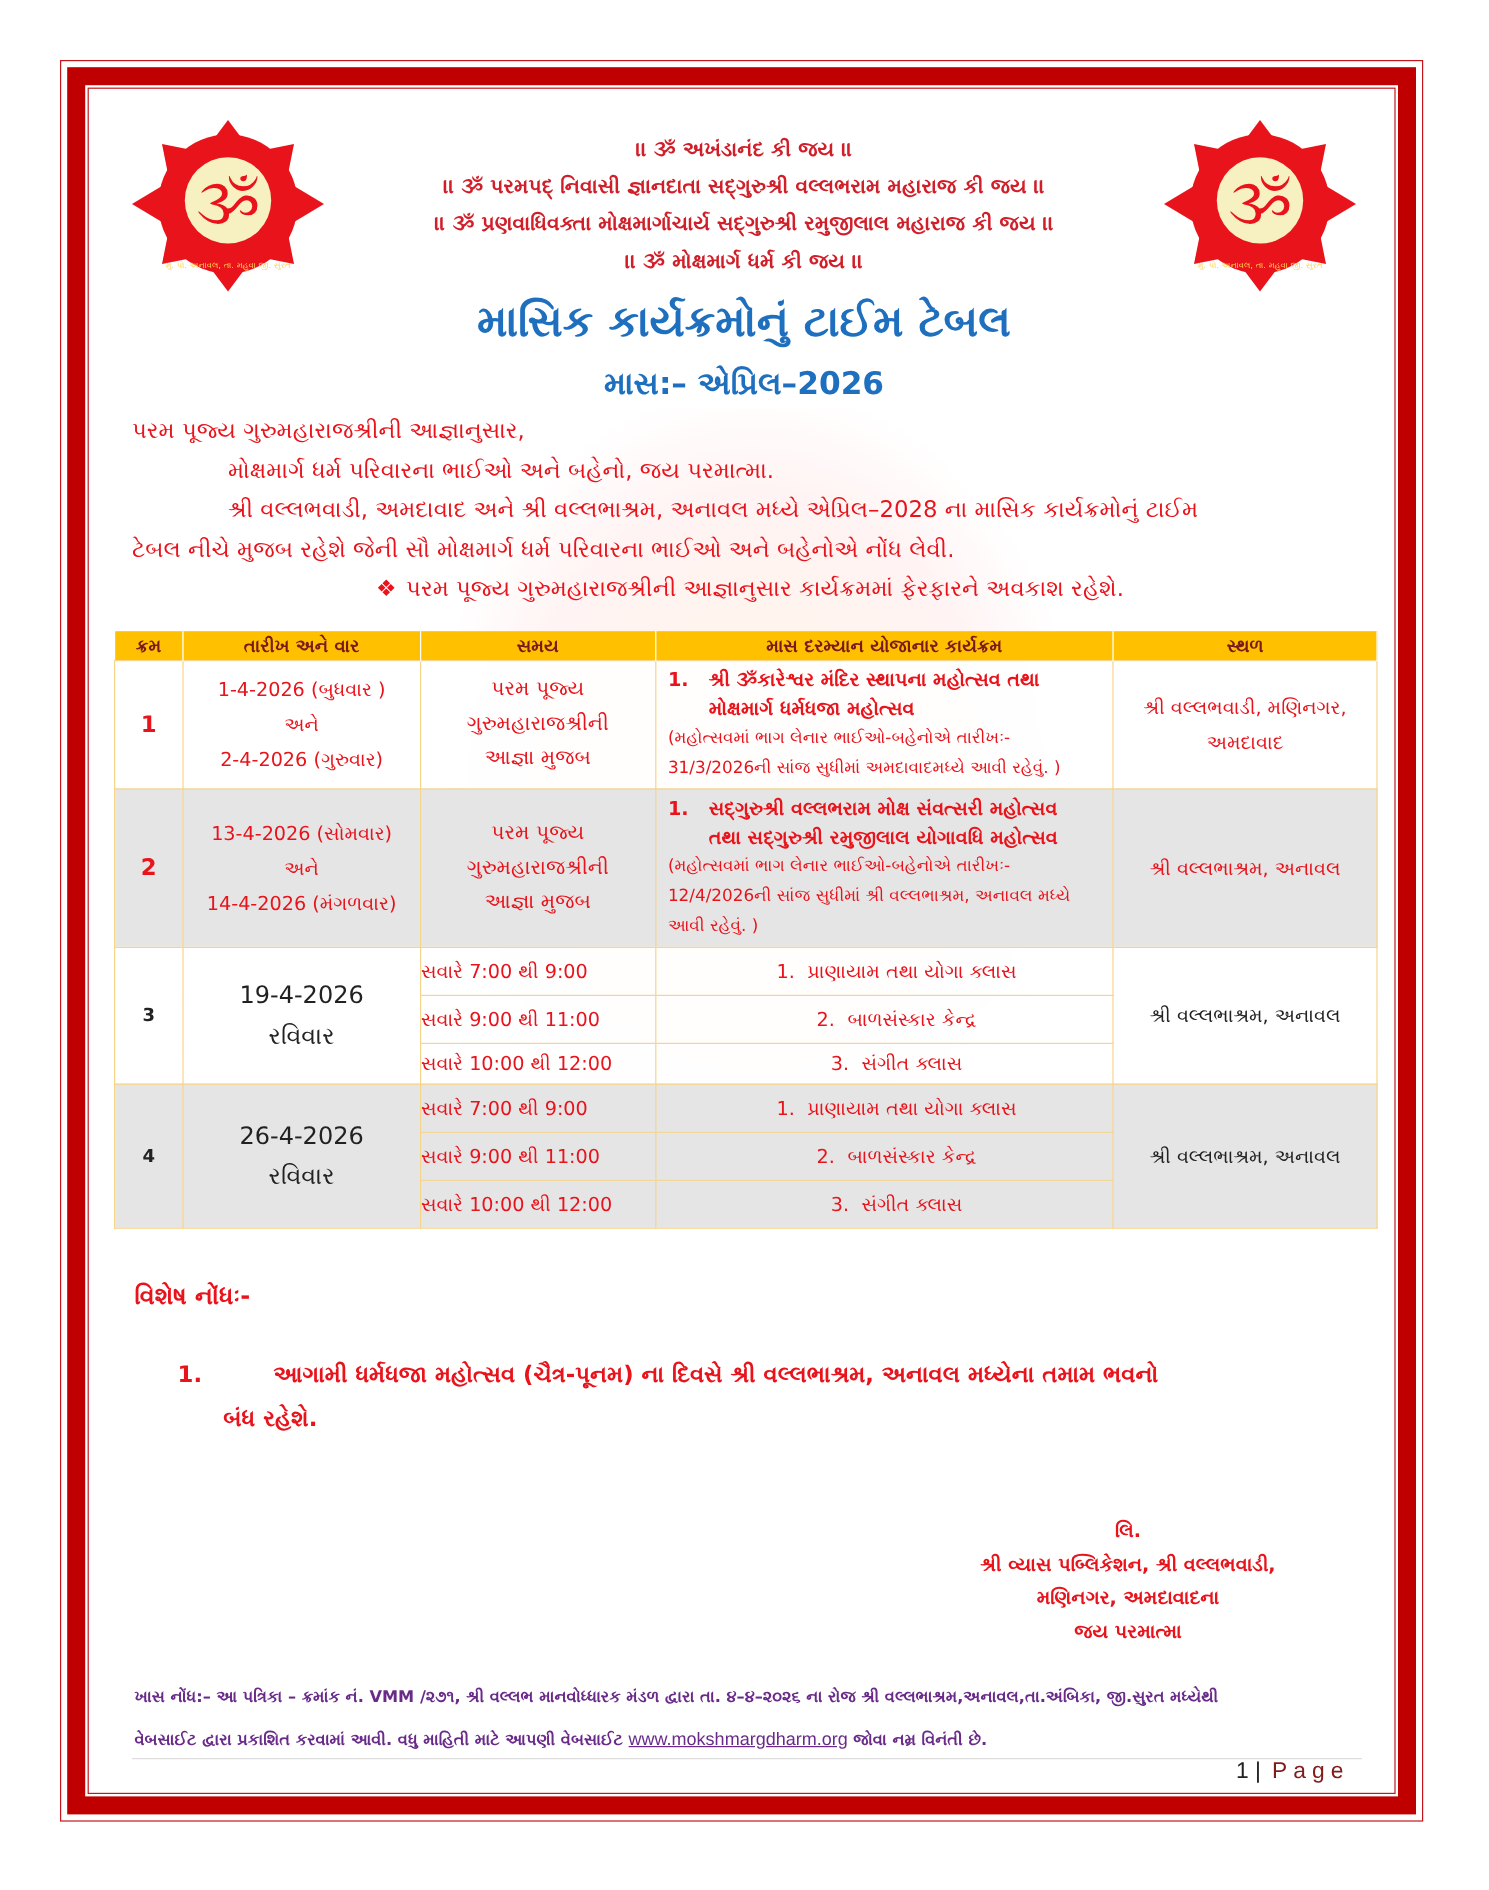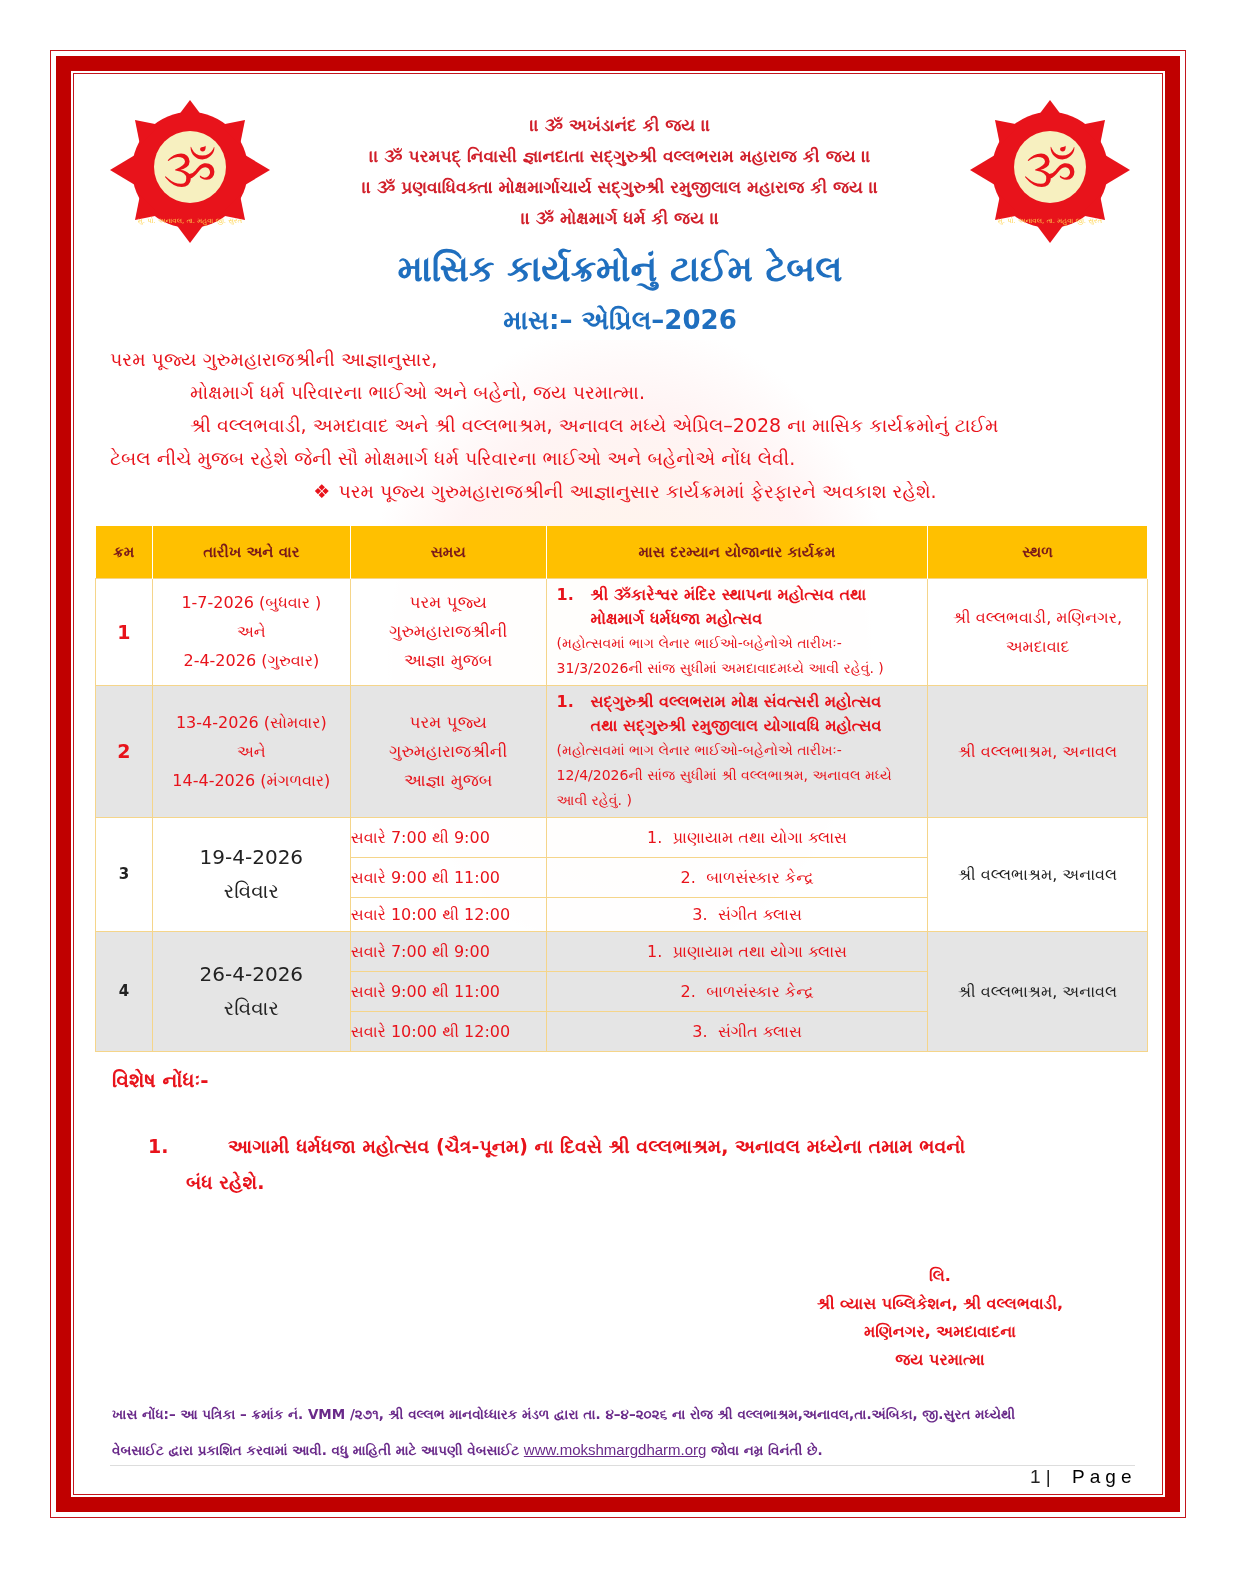--- a/index.html
+++ b/index.html
@@ -26,21 +26,21 @@
   .month-title { position: absolute; left: 300px; top: 300px; width: 640px; text-align: center;
      color: #1f6fbf; font-weight: bold; font-size: 26px; line-height: 40px; }
 
   .intro { position: absolute; left: 110px; top: 343px; width: 1030px; color: #e8131b; font-size: 19px; line-height: 33px; }
   .intro .l2 { padding-left: 80px; }
   .intro .l3 { padding-left: 80px; text-align: justify; }
   .intro .l5 { text-align: center; }
   .diamond { color: #e8131b; margin-right: 8px; }
 
   table.sched { position: absolute; left: 95px; top: 526px; width: 1053px; border-collapse: collapse; font-size: 16px; }
-  table.sched th { background: #ffc000; color: #7a1a1a; font-weight: bold; height: 52px; font-size: 15px; border-right: 1px solid #ffffff; margin-top: 34px; }
+  table.sched th { background: #ffc000; color: #7a1a1a; font-weight: bold; height: 24px; font-size: 15px; border-right: 1px solid #ffffff; margin-top: 34px; }
   table.sched td { border: 1px solid #f5d58a; text-align: center; vertical-align: middle; color: #e8131b; }
   tr.alt td { background: #e5e5e5; }
   tr.plain td { background: rgba(255,255,255,0.85); }
   .kram { font-weight: bold; font-size: 19px; color: #e8131b; }
   .kram.dark { color: #222; font-size: 15px; }
   .date { line-height: 29px; padding: 8px 4px; }
   .date.big { color: #222; font-size: 20px; line-height: 34px; }
   .aagna { line-height: 29px; font-size: 17px; }
   .prog { text-align: left !important; padding: 4px 10px 4px 10px; }
   .prog .ptitle { font-weight: bold; font-size: 16px; line-height: 24px; color: #e8131b; }
@@ -58,21 +58,21 @@
   .note-item .num { display: inline-block; width: 80px; }
   .note-item .cont { padding-left: 38px; }
 
   .sign { position: absolute; left: 780px; top: 1262px; width: 320px; text-align: center; color: #e8131b; font-weight: bold; font-size: 16px; line-height: 28px; }
 
   .footer-note { position: absolute; left: 112px; top: 1396px; width: 1030px; color: #6a2a8a; font-weight: bold; font-size: 13.5px; line-height: 36px; }
   .footer-note a { color: #6a2a8a; text-decoration: underline; font-weight: normal; font-family: "Liberation Sans", sans-serif; font-size: 15px; }
 
   .hr { position: absolute; left: 110px; top: 1465px; width: 1025px; height: 1px; background: #dddddd; }
   .page-no { position: absolute; left: 1030px; top: 1466px; font-family: "Liberation Sans", sans-serif; font-size: 19px; color: #222; }
-  .page-no .pg { color: #000000; letter-spacing: 5px; margin-left: 16px; }
+  .page-no .pg { color: #7f1d1d; letter-spacing: 5px; margin-left: 4px; }
 </style>
 </head>
 <body>
 
 <div class="border-outer"></div>
 <div class="border-thick"></div>
 <div class="border-inner"></div>
 
 <div class="watermark">
     <div class="wm-shape"></div>
@@ -150,21 +150,21 @@
       <th>સમય</th>
       <th>માસ દરમ્યાન યોજાનાર કાર્યક્રમ</th>
       <th>સ્થળ</th>
     </tr>
   </thead>
   <tbody>
 
     <tr class="plain" style="height:104px">
       <td class="kram">1</td>
       <td class="date">
-        <div>1-7-2026  (બુધવાર )</div>
+        <div>1-4-2026  (બુધવાર )</div>
         <div>અને</div>
         <div>2-4-2026 (ગુરુવાર)</div>
       </td>
       <td class="aagna">
         <div>પરમ પૂજ્ય</div>
         <div>ગુરુમહારાજશ્રીની</div>
         <div>આજ્ઞા મુજબ</div>
       </td>
       <td class="prog">
         <div class="ptitle"><span class="num">1.</span><span>શ્રી ૐકારેશ્વર મંદિર સ્થાપના મહોત્સવ તથા</span></div>

